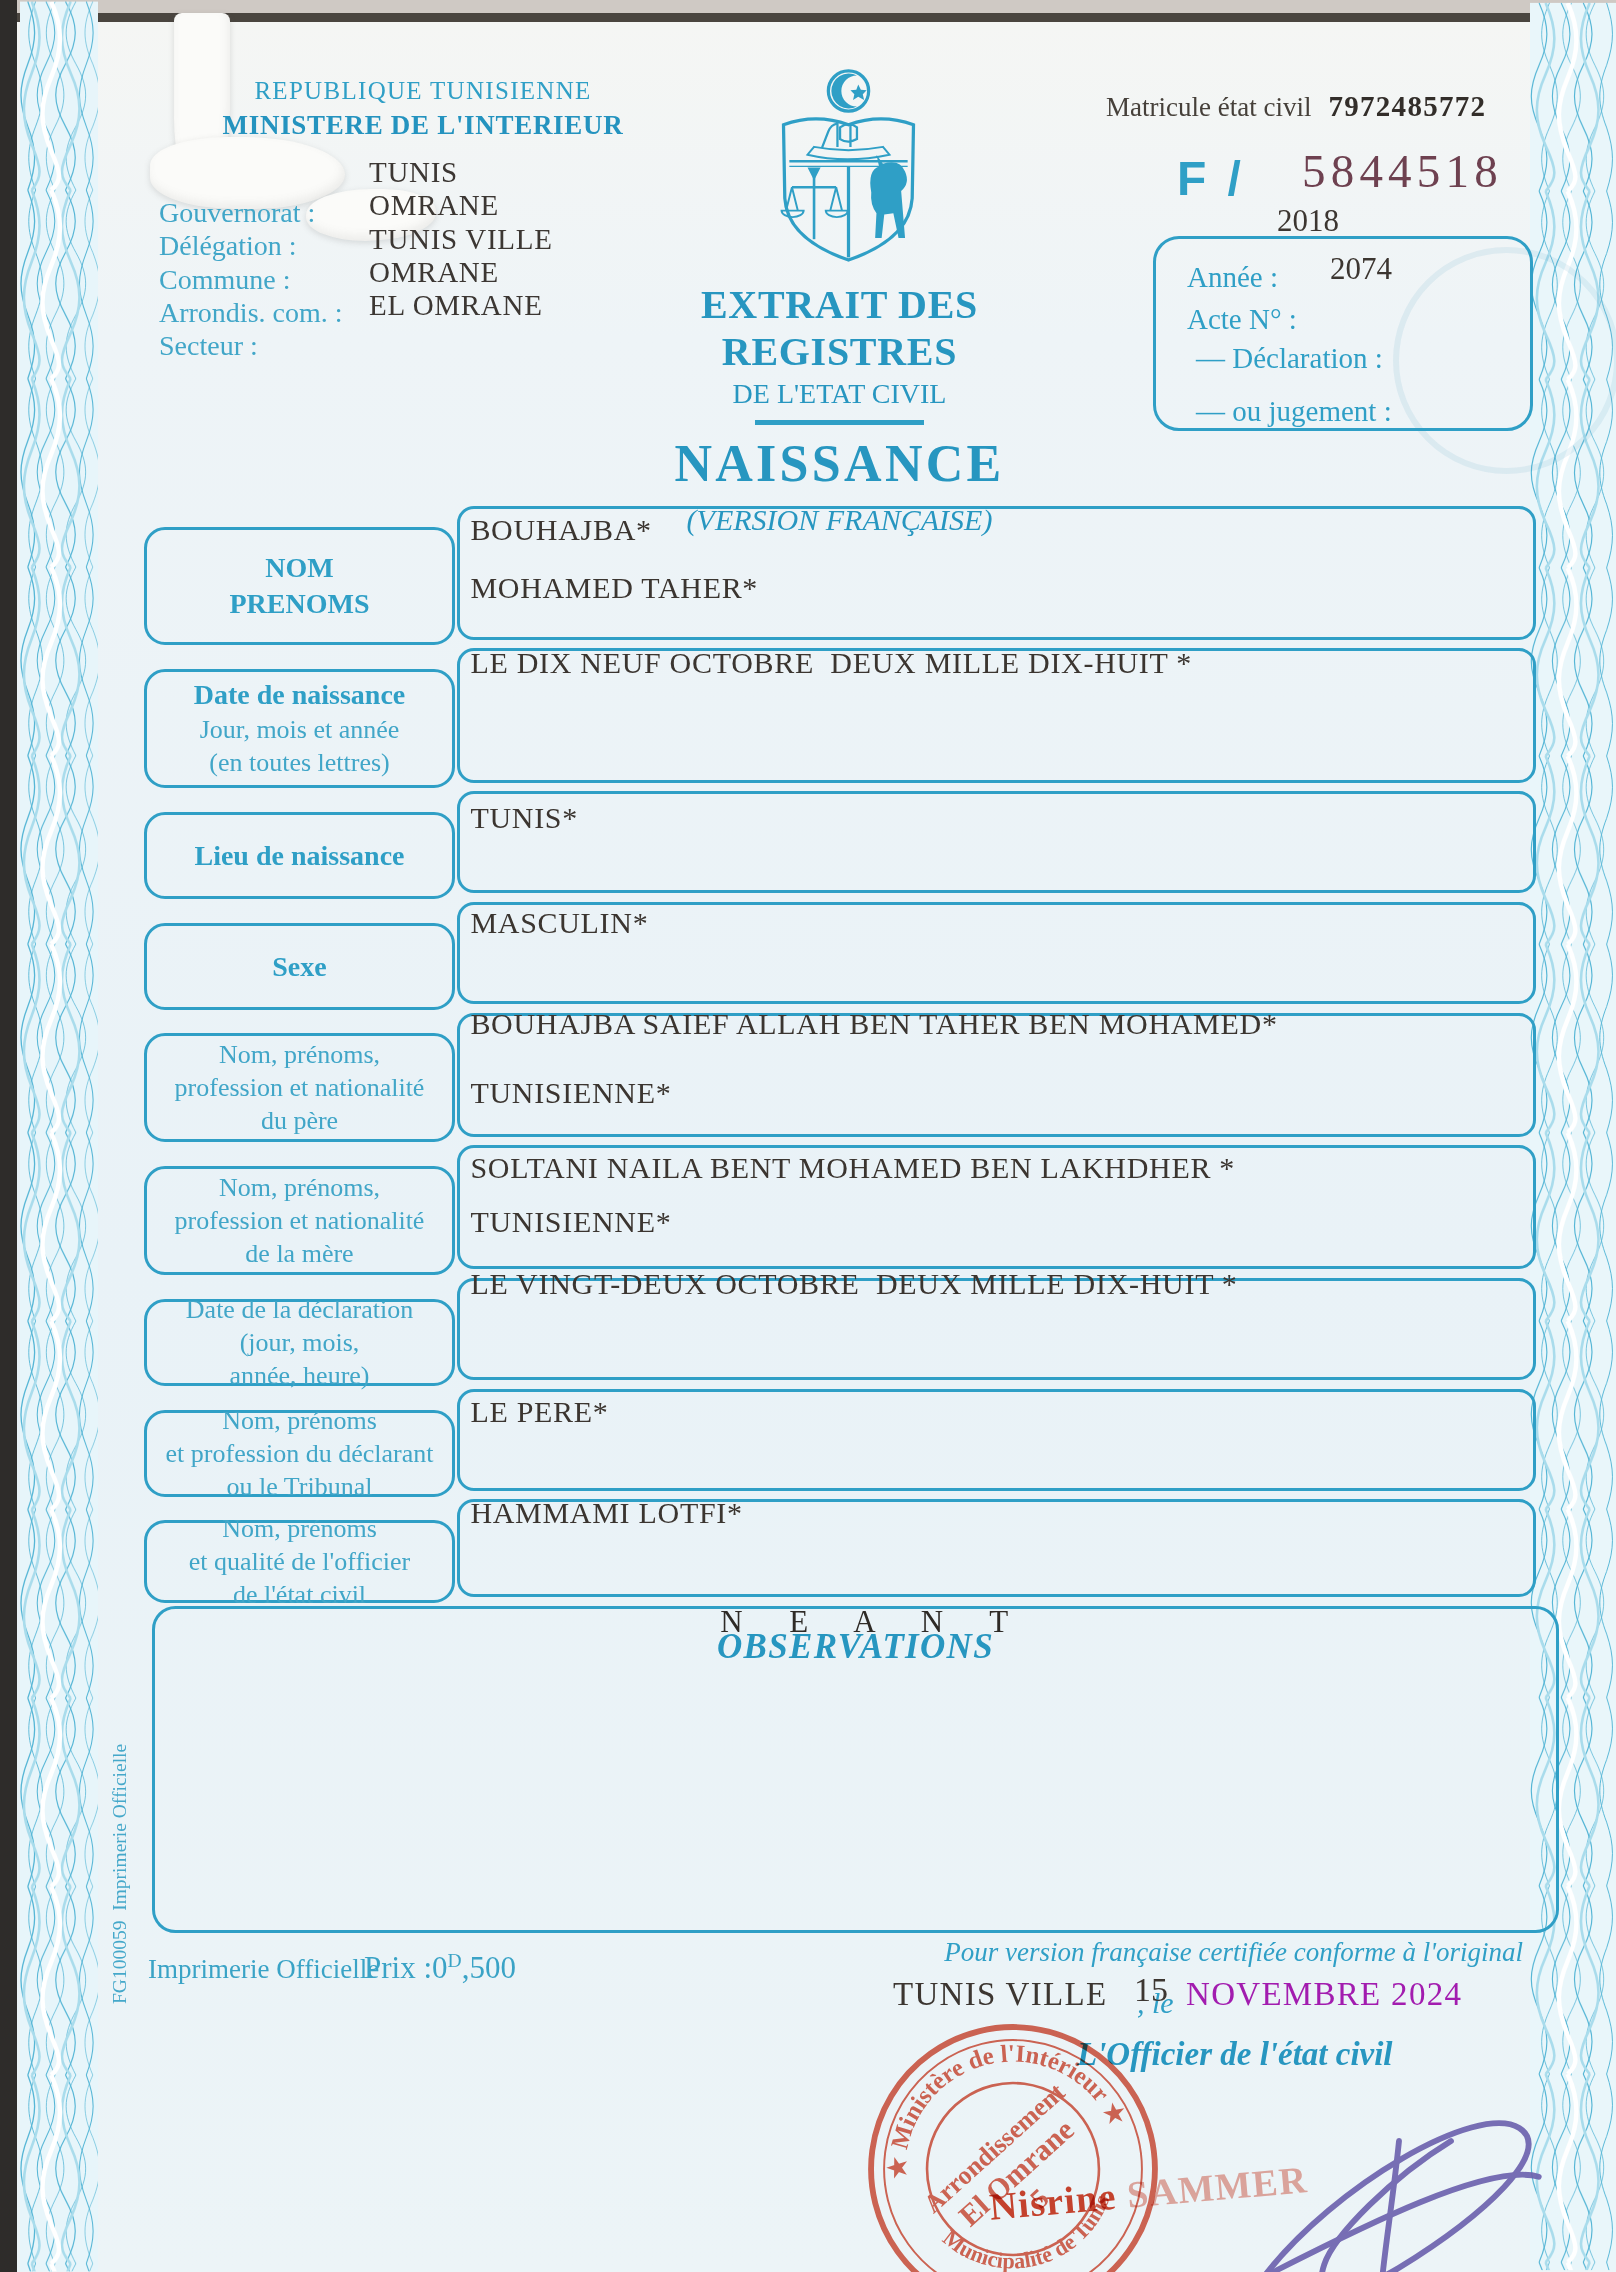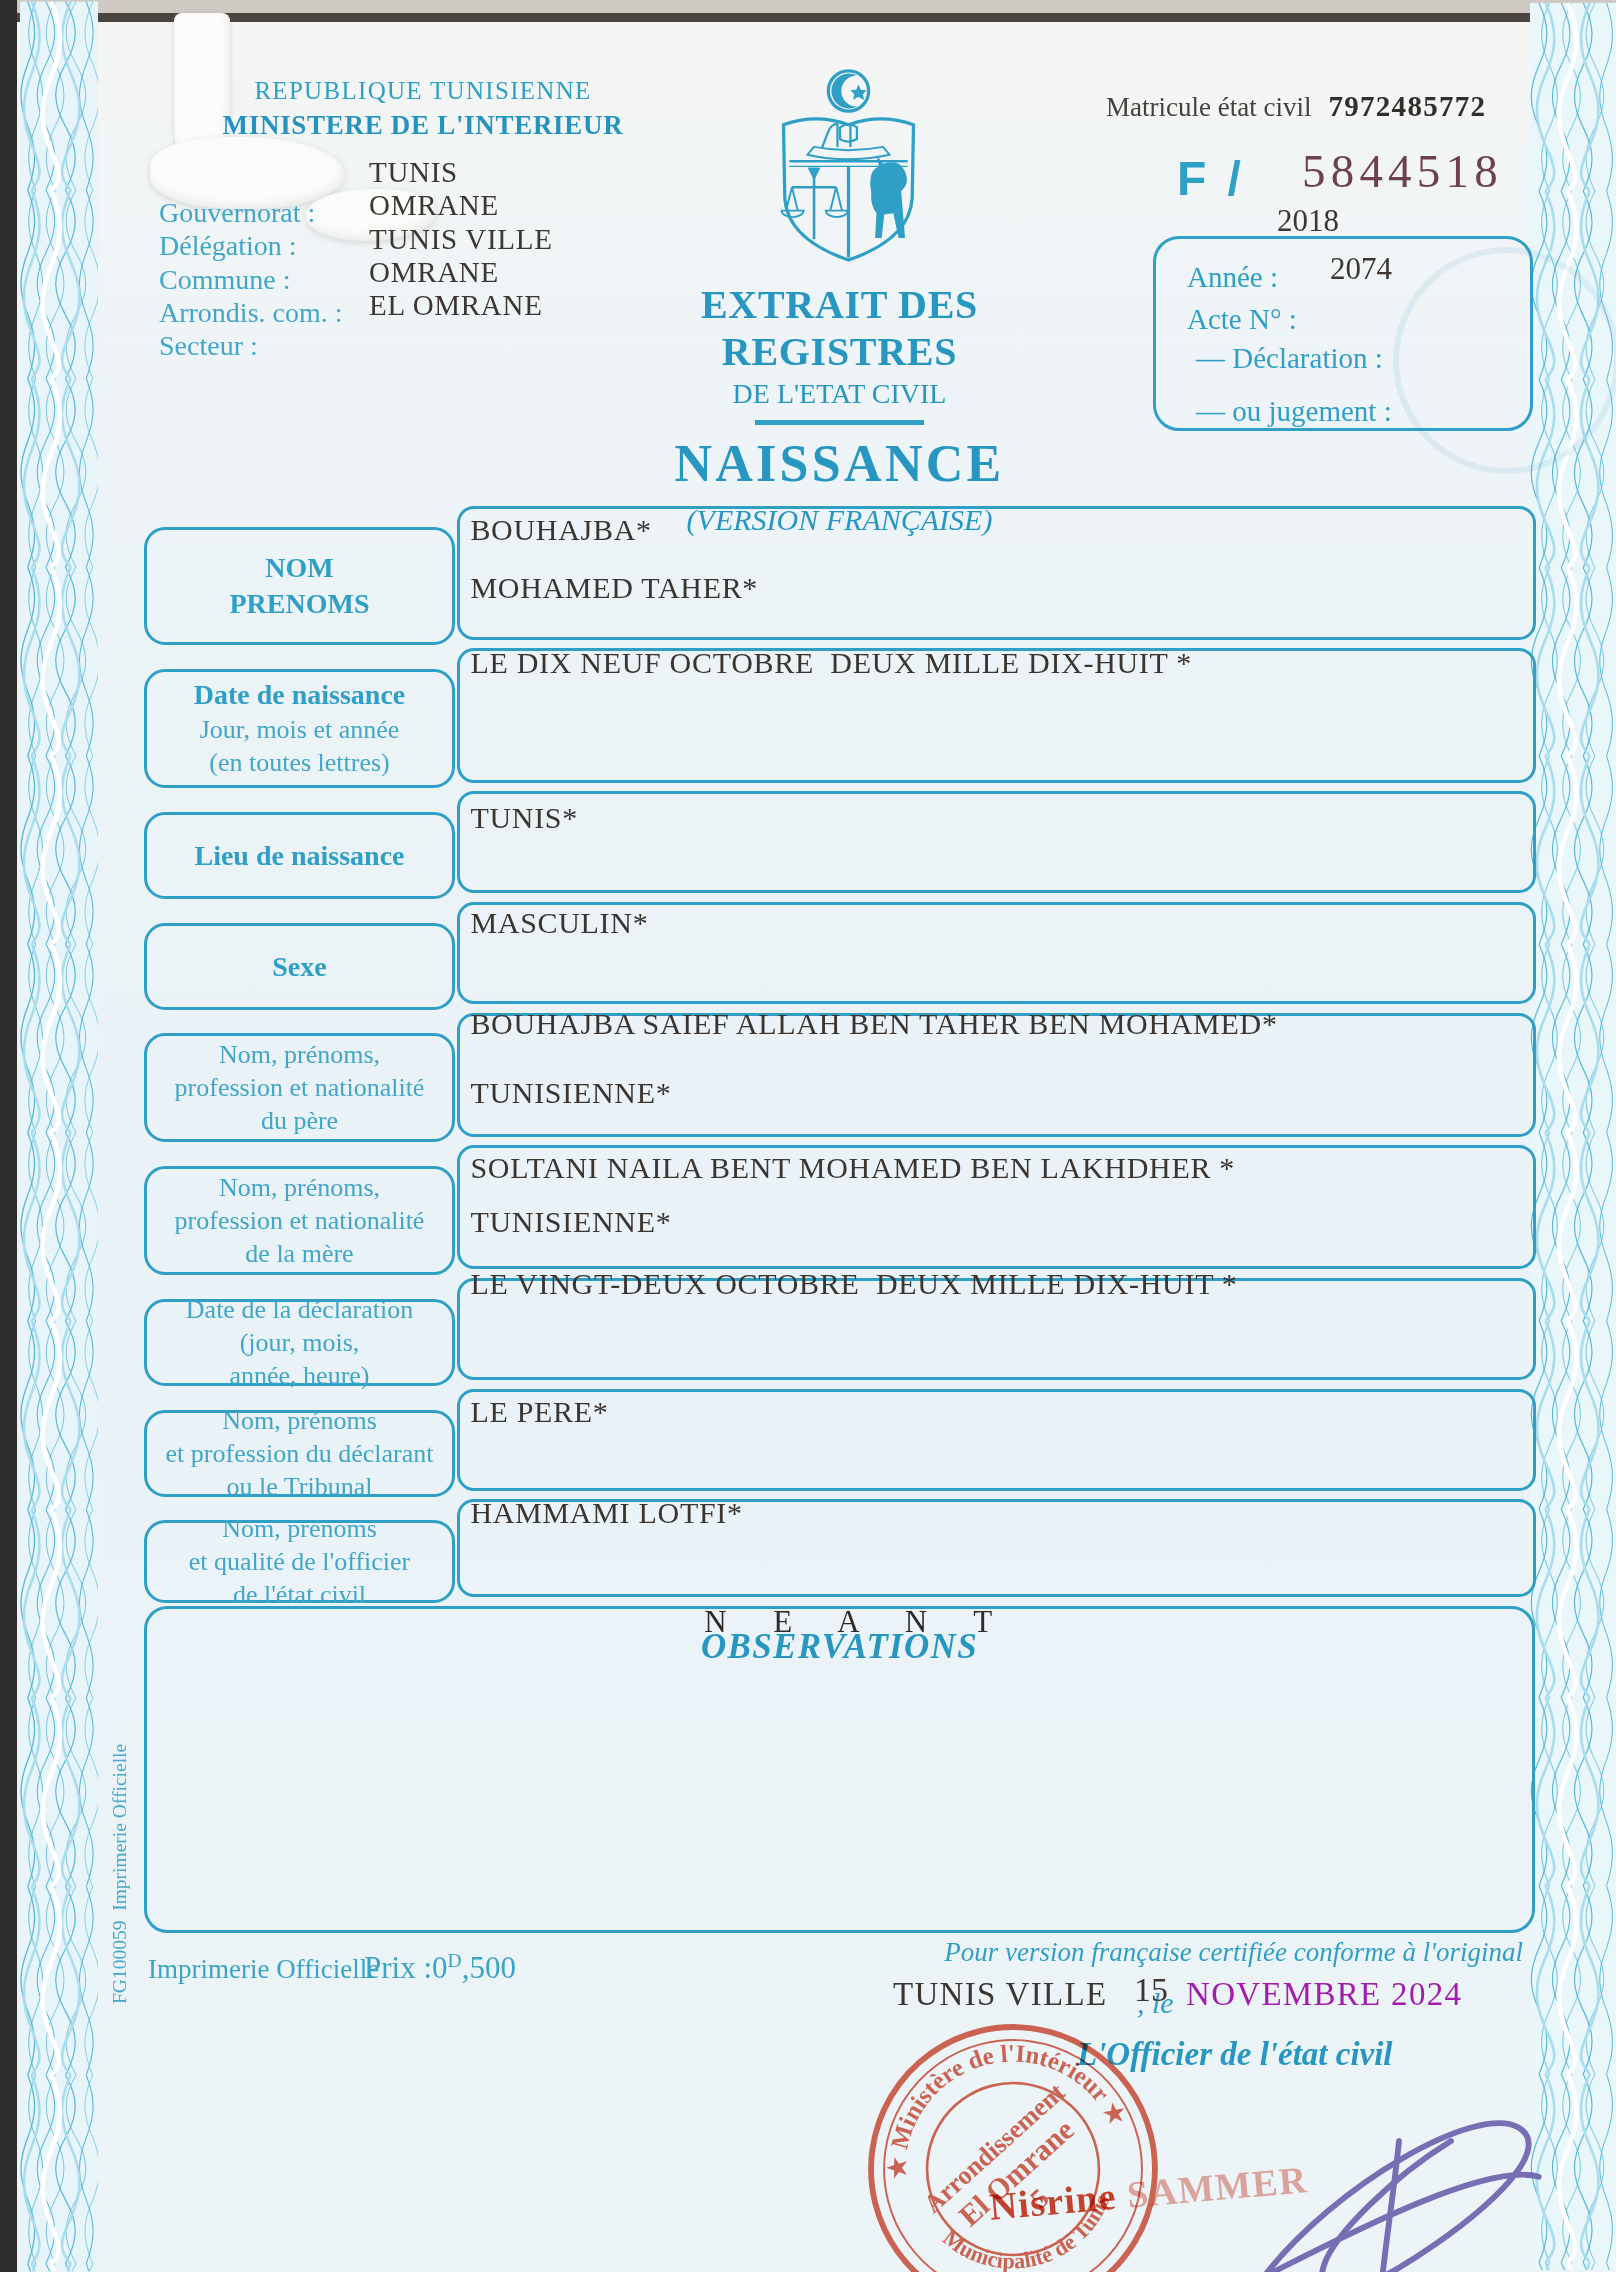--- a/index.html
+++ b/index.html
@@ -41,21 +41,21 @@
   .acte-num{left:31px;top:64px;}
   .acte-decl{left:40px;top:103px;}
   .acte-jug{left:40px;top:156px;}
   
   .labelbox{position:absolute;left:144px;width:305px;border:3.3px solid #2f9fc6;border-radius:21px;
             display:flex;flex-direction:column;justify-content:center;align-items:center;text-align:center;margin-top:13px;}
   .lline{font-size:26px;color:#41a6c8;line-height:1.28;}
   .lline.b{font-weight:bold;font-size:28px;color:#2f9fc6;}
   .valuebox{position:absolute;left:457px;width:1073px;border:3.3px solid #2f9fc6;border-radius:17px;}
   .vline{position:absolute;left:10.4px;font-size:30px;color:#3b3530;letter-spacing:0.7px;white-space:pre;}
-  .obsbox{position:absolute;left:144px;top:1606px;width:1385px;height:321px;border:3.3px solid #2f9fc6;border-radius:23.4px;}
+  .obsbox{position:absolute;left:152px;top:1606px;width:1385px;height:321px;border:3.3px solid #2f9fc6;border-radius:23.4px;padding-left:16px;}
   .obs-head{position:absolute;left:50%;transform:translateX(-50%);top:18px;font-size:35px;font-weight:bold;
             font-style:italic;color:#2796c0;letter-spacing:1.3px;}
   .obs-neant{position:absolute;left:50%;transform:translateX(-44%);top:-5.2px;font-size:31px;color:#2e2a26;
              letter-spacing:19.5px;white-space:pre;}
   
   .side-vert{position:absolute;left:109px;top:2004px;transform:rotate(-90deg);transform-origin:0 0;
              font-size:19.5px;color:#45a8ca;white-space:pre;}
   .f-imp{position:absolute;left:148px;top:1954px;font-size:27px;color:#3aa3c6;}
   .f-prix{position:absolute;left:364px;top:1950px;font-size:31px;color:#3aa3c6;}
   .f-prix sup{font-size:19.5px;}

